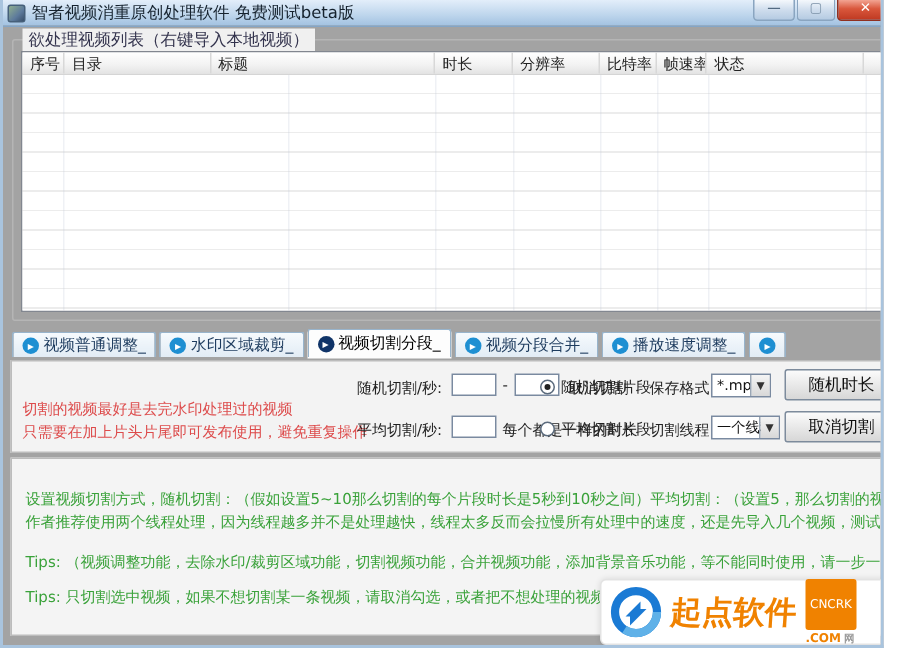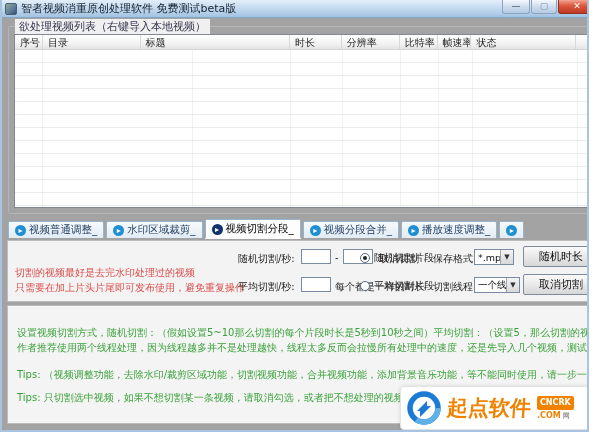--- a/index.html
+++ b/index.html
@@ -103,21 +103,21 @@
   }
   .help-line { position:absolute; left:9px; font-size:10px; color:#3aa23a; white-space:nowrap; }
   
   .logo-card {
     position:absolute; left:398px; top:386px; width:196px; height:44px; background:#fff;
     border:1px solid #e3e3e3; border-radius:4px; box-shadow:0 0 4px rgba(0,0,0,.12);
     display:flex; align-items:center; padding:0 6px; gap:6px;
   }
   .logo-brand { font-size:21px; font-weight:bold; color:#f08200; transform:skewX(-4deg); white-space:nowrap; }
   .logo-badges { display:flex; flex-direction:column; align-items:flex-start; line-height:1; }
-  .badge-top { background:#f08200; color:#fff; font-size:8px; font-weight:bold; padding:3px 3px; border-radius:2px; }
+  .badge-top { background:#f08200; color:#fff; font-size:8px; font-weight:normal; padding:13px 3px; border-radius:2px; }
   .badge-bottom { color:#f08200; font-size:8px; font-weight:bold; margin-top:2px; }
   .badge-suffix { color:#9a9a9a; font-size:7px; margin-left:2px; }
 </style>
 </head>
 <body>
 
 <div class="win">
 
   <div class="titlebar">
     <div class="app-icon"></div>

